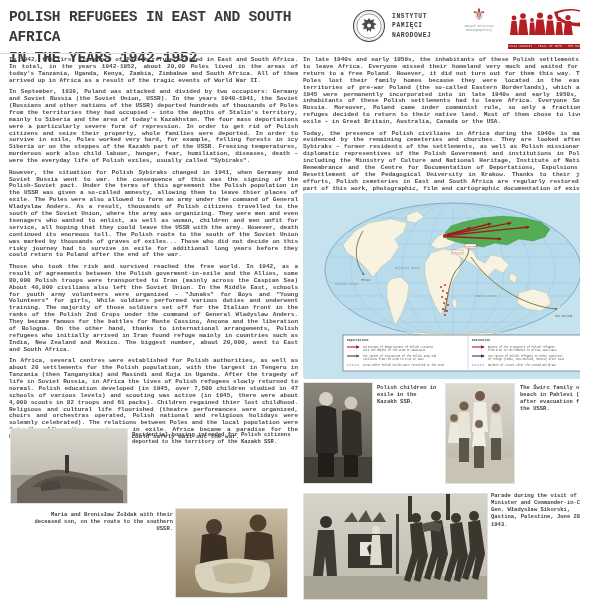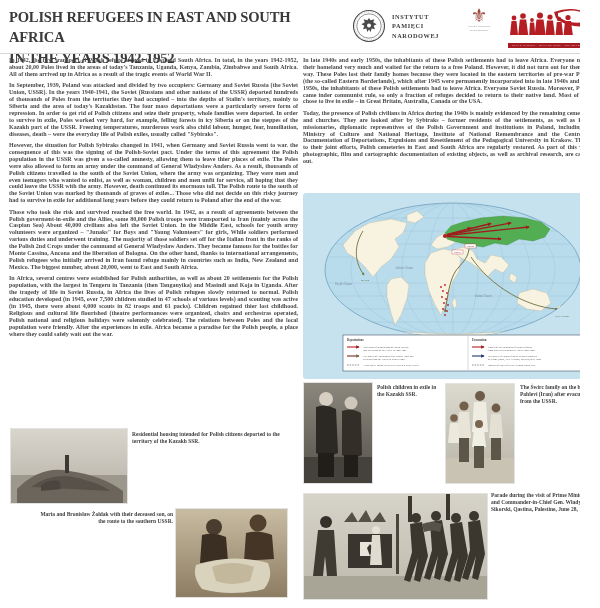--- a/index.html
+++ b/index.html
@@ -1,17 +1,17 @@
 <!DOCTYPE html>
 <html><head>
 <meta charset="utf-8">
 <style>
   html,body{margin:0;padding:0;background:#ffffff;}
   .page{position:relative;width:580px;height:608px;background:#fff;overflow:hidden;
-        font-family:Liberation Serif, serif;color:#454545;}
+        font-family:Liberation Mono, monospace;color:#454545;}
 
   
   .title{position:absolute;left:9px;top:7px;width:330px;
          font-size:15.5px;line-height:1.32;font-weight:bold;color:#3a3a3a;
          letter-spacing:-0.2px;transform:scaleX(.94);transform-origin:0 0;}
   .hr{position:absolute;left:0;right:0;top:53px;height:1px;background:#d7d7d7;}
 
   .logo-ipn{position:absolute;left:352px;top:9px;display:flex;align-items:center;}
   .ipn-text{margin-left:6px;font-size:6.3px;font-weight:bold;letter-spacing:.6px;
             color:#3c3c3c;line-height:1.45;}

